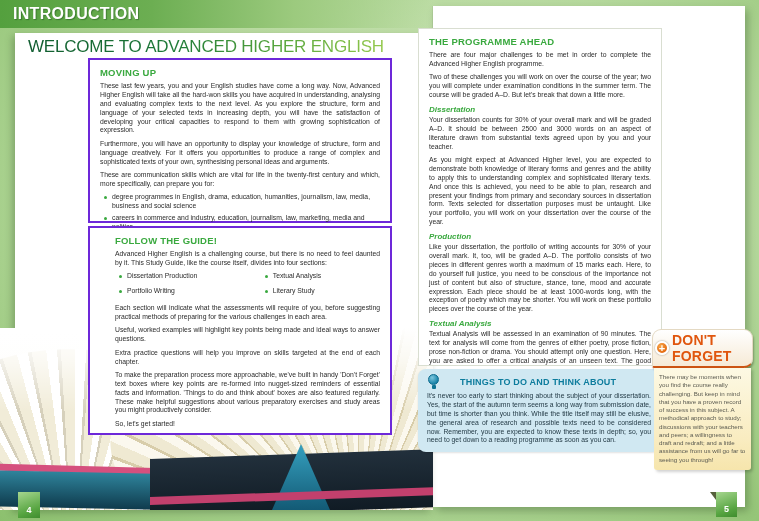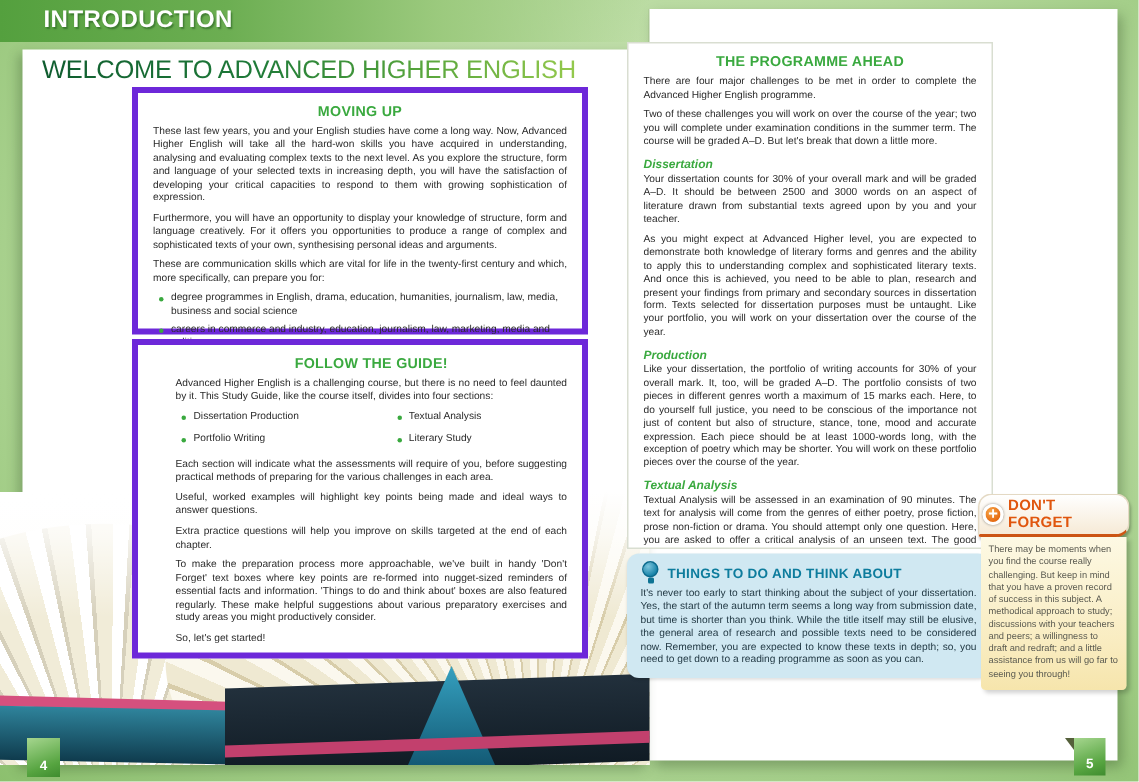--- a/index.html
+++ b/index.html
@@ -11,68 +11,68 @@
   }
   
   .sheet { position:absolute; background:#fff; }
   .sheet-right { left:433px; top:6px; width:312px; height:501px;
     box-shadow:3px 4px 8px rgba(40,70,30,.35), -1px 0 0 rgba(0,0,0,.05); }
   .sheet-left { left:15px; top:33px; width:418px; height:477px;
     box-shadow:-3px 3px 7px rgba(40,70,30,.30); }
   
   .banner { position:absolute; left:0; top:0; width:433px; height:28px;
     background:linear-gradient(90deg,#54a03e 0%,#6cae52 35%,#9cca7e 68%,rgba(185,219,161,0) 100%);
-    display:flex; align-items:center; padding-left:29px; z-index:6; }
+    display:flex; align-items:center; padding-left:13px; z-index:6; }
   .banner-title { color:#fff; font-size:16px; font-weight:bold; letter-spacing:.3px;
     text-shadow:1px 1px 1px rgba(20,70,20,.45); }
   
   .welcome { position:absolute; left:28px; top:37px; z-index:6;
     font-size:17px; font-weight:normal; letter-spacing:-.2px; color:#1c6e36; }
   @supports (-webkit-background-clip:text) {
     .welcome { background:linear-gradient(90deg,#0f5c2f 0%,#1e7a38 40%,#55a43c 70%,#94c94d 100%);
       -webkit-background-clip:text; background-clip:text; color:transparent; }
   }
   
-  .cbox { position:absolute; background:#fff; border:4px solid #6d28d9; padding:7px 10px 6px; z-index:5; }
-  .cbox-title { color:#3aa93f; font-size:9.5px; font-weight:bold; letter-spacing:.2px; margin-bottom:4px;text-align:center; }
+  .cbox { position:absolute; background:#fff; border:2px solid #6d28d9; padding:7px 10px 6px; z-index:5; }
+  .cbox-title { color:#3aa93f; font-size:9.5px; font-weight:bold; letter-spacing:.2px; margin-bottom:4px; }
   .para { font-size:6.8px; line-height:1.31; color:#2b2b2b; margin-bottom:4.5px; text-align:justify; }
   .para:last-child { margin-bottom:0; }
   .subhead { color:#3aa93f; font-size:8px; font-weight:bold; margin:5px 0 2px;font-style:italic; }
   
   .blist { margin:1px 0 4.5px; }
   .bitem { display:flex; gap:5px; font-size:6.8px; line-height:1.31; color:#2b2b2b; margin-bottom:3px; padding-left:4px; }
   .bdot { flex:0 0 auto; width:3px; height:3px; border-radius:50%; background:#3aa93f; margin-top:3px; }
   .blist-2col { display:grid; grid-template-columns:55% 45%; margin:2px 0 5px; row-gap:3px; }
   
   .box-moving { left:88px; top:58px; width:304px; height:165px; }
   .box-follow { left:88px; top:226px; width:304px;padding-left:25px; }
   .closing { font-size:6.8px; color:#2b2b2b; }
   
   .box-programme { left:418px; top:28px; width:244px; height:338px; border:1px solid #d9ded1; overflow:hidden; }
   
   .box-things { position:absolute; left:418px; top:369px; width:242px; background:#d0e8f2;
     border-radius:8px; padding:5px 9px 7px; z-index:5; box-shadow:0 1px 2px rgba(0,0,0,.12); }
   .things-head { display:flex; align-items:center; gap:5px; margin-bottom:3px; }
-  .things-title { color:#0d7c9d; font-size:9px; font-weight:bold; letter-spacing:.2px; }
+  .things-title { color:#0d7c9d; font-size:9px; font-weight:bold; letter-spacing:.2px;margin-left:15px; }
   .bulb { width:13px; height:15px; position:relative; flex:0 0 auto; }
   .bulb-globe { position:absolute; left:1px; top:0; width:11px; height:11px; border-radius:50%;
     background:radial-gradient(circle at 35% 30%, #7ec6de 0%, #1a85aa 70%, #0d6e92 100%);
     border:1px solid #0b6a8d; }
   .bulb-base { position:absolute; left:4.5px; top:10.5px; width:4px; height:4px; background:#0d7393; border-radius:1px; }
   .box-things .para { margin-bottom:0; color:#1e3540; }
   
   .dont-forget { position:absolute; left:652px; top:329px; width:101px; z-index:7; }
   .df-header { display:flex; align-items:center; gap:3px;
     background:linear-gradient(#ffffff,#f6ead6); border:1px solid #e4d9c3; border-bottom:2px solid #cc5413;
     border-radius:9px 9px 9px 2px; padding:2px 4px 2px 2px; box-shadow:1px 2px 2px rgba(0,0,0,.25); }
   .df-icon { flex:0 0 auto; width:14px; height:14px; border-radius:50%;
     background:radial-gradient(circle at 35% 30%, #f7a64a 0%, #e4680f 75%);
     border:2px solid #fff; box-shadow:0 0 2px rgba(0,0,0,.45);
     color:#fff; font-weight:bold; font-size:11px; line-height:10px; text-align:center; }
-  .df-title { color:#e0560e; font-size:10px; font-weight:bold; letter-spacing:.2px; }
+  .df-title { color:#e0560e; font-size:14px; font-weight:bold; letter-spacing:.2px; }
   .df-body { background:linear-gradient(180deg,#fdf9e4 0%,#f9ecc0 70%,#f6e5ac 100%);
     margin:0 2px; padding:5px 5px 6px; font-size:6.2px; line-height:1.33; color:#5a5a50;
     box-shadow:2px 2px 3px rgba(0,0,0,.18); border-radius:0 0 3px 3px; }
   
   .photo { position:absolute; left:0; top:328px; width:433px; height:182px; overflow:hidden; z-index:3;
     background:linear-gradient(#ffffff 0%, #f7f4e8 60%, #efe9d6 100%); }
   .ph { position:absolute; }
   .ph-fan-right { left:110px; top:-28px; width:480px; height:260px; border-radius:50%;
     background:repeating-conic-gradient(from 228deg at 50% 96%, #fbf8ee 0deg 2.4deg, #d8cdaa 2.4deg 3.1deg, #efe9d2 3.1deg 5.8deg);
     transform:rotate(-4deg); }

